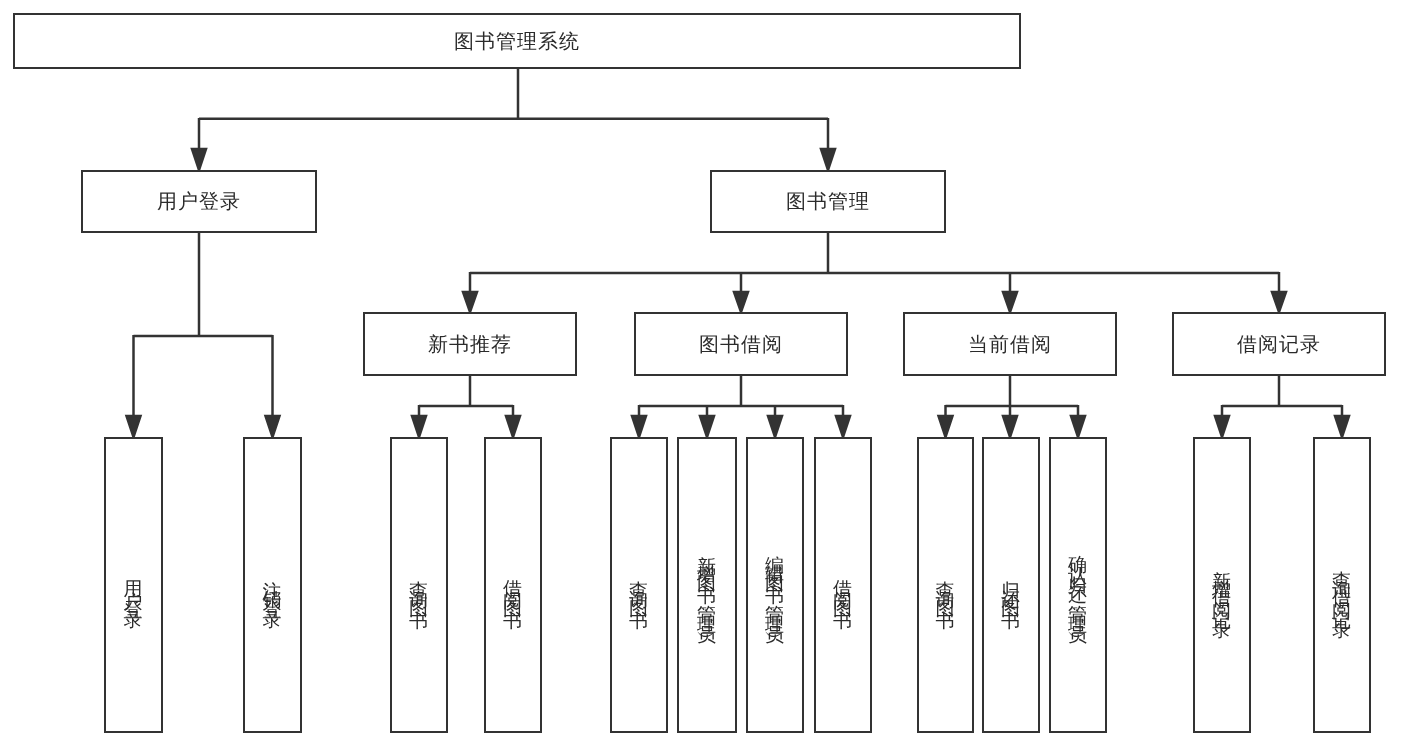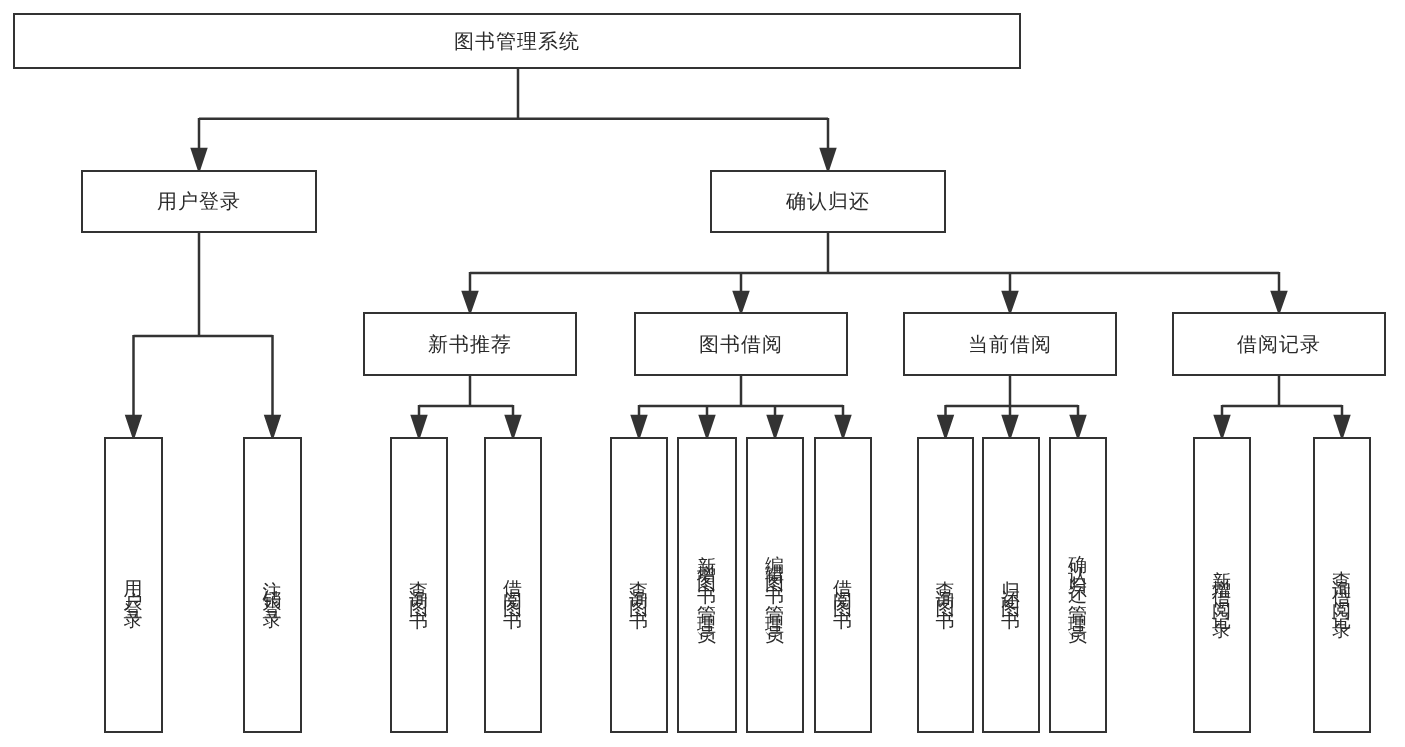--- a/index.html
+++ b/index.html
@@ -136,21 +136,21 @@
   </svg>
 
   <div class="node h-node" id="n-root">
     <span>图书管理系统</span>
   </div>
 
   <div class="node h-node" id="n-userlogin">
     <span>用户登录</span>
   </div>
   <div class="node h-node" id="n-bookmgmt">
-    <span>确认归还</span>
+    <span>图书管理</span>
   </div>
 
   <div class="node h-node l3" id="n-newbook">
     <span>新书推荐</span>
   </div>
   <div class="node h-node l3" id="n-borrow">
     <span>图书借阅</span>
   </div>
   <div class="node h-node l3" id="n-records">
     <span>借阅记录</span>

